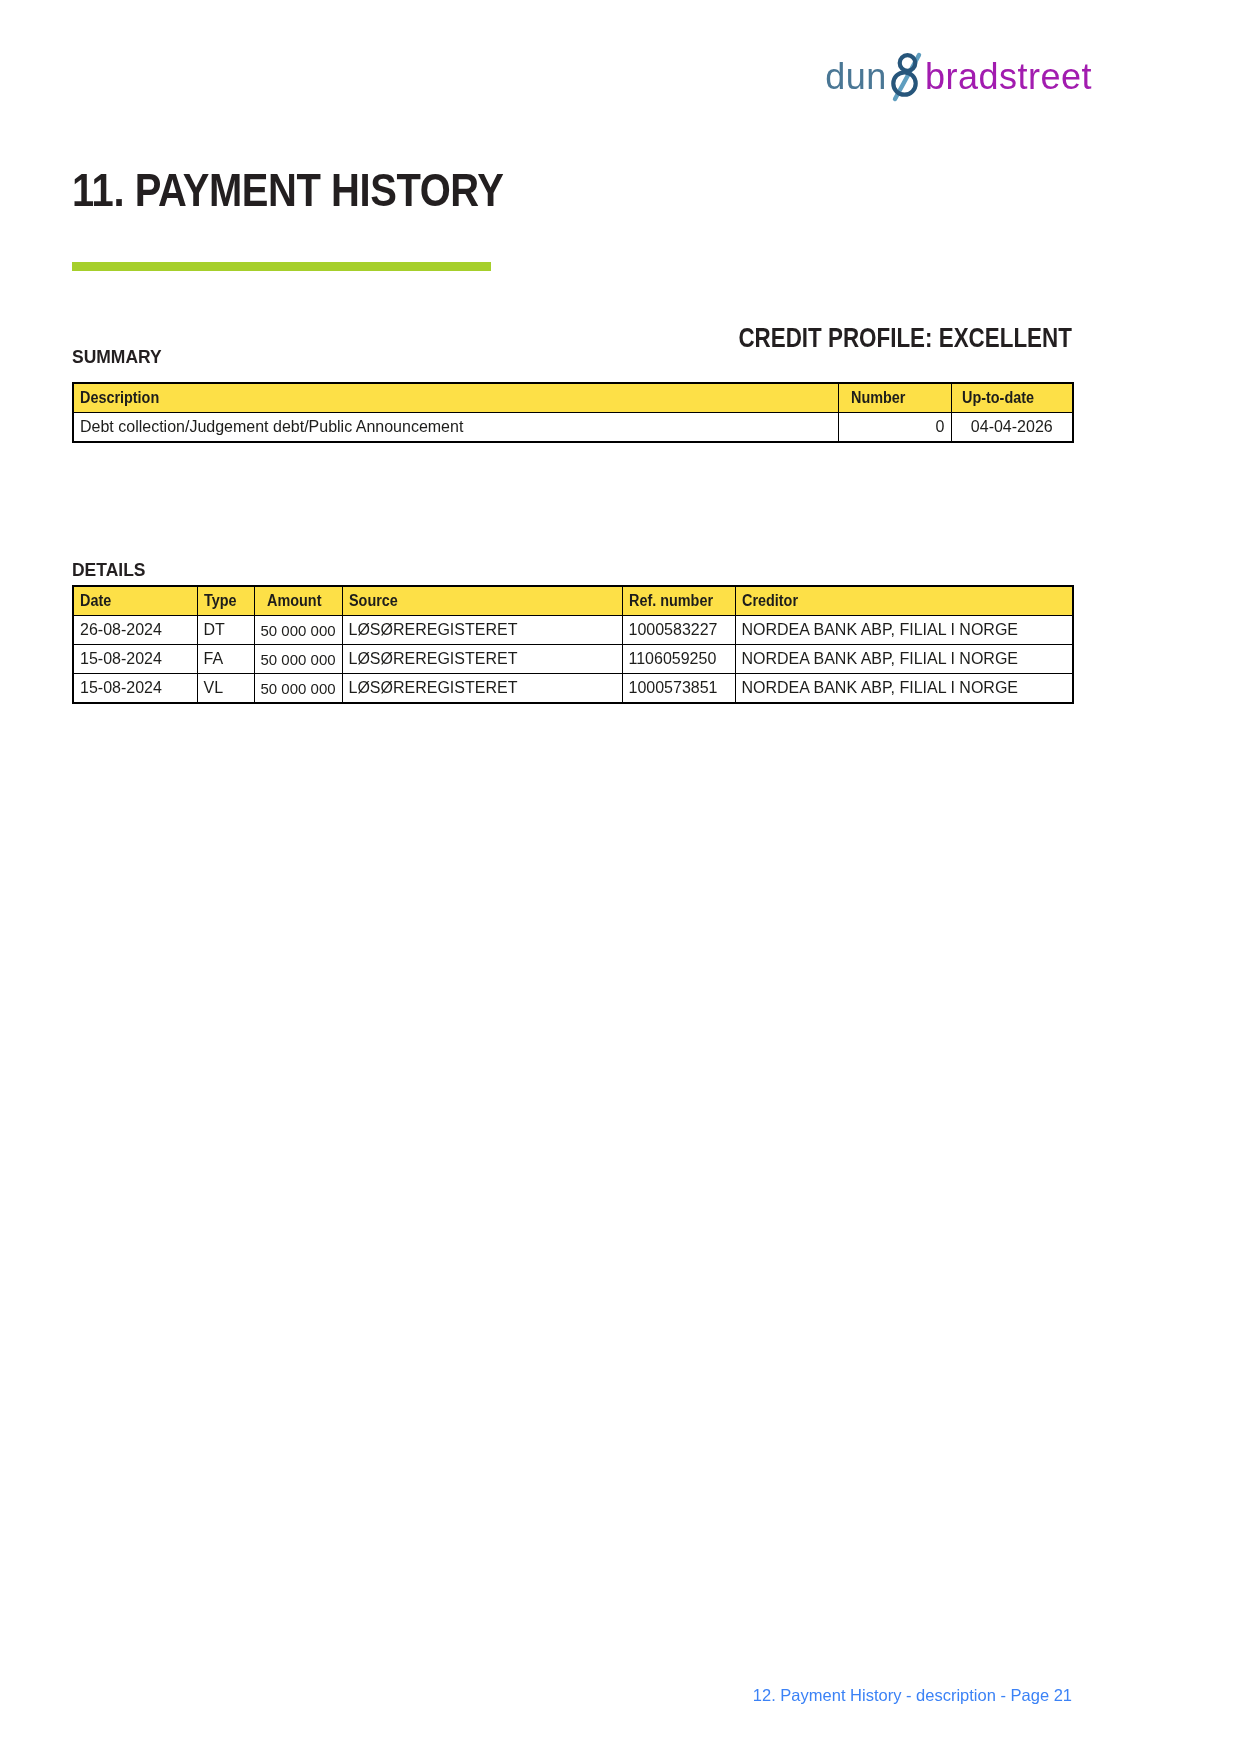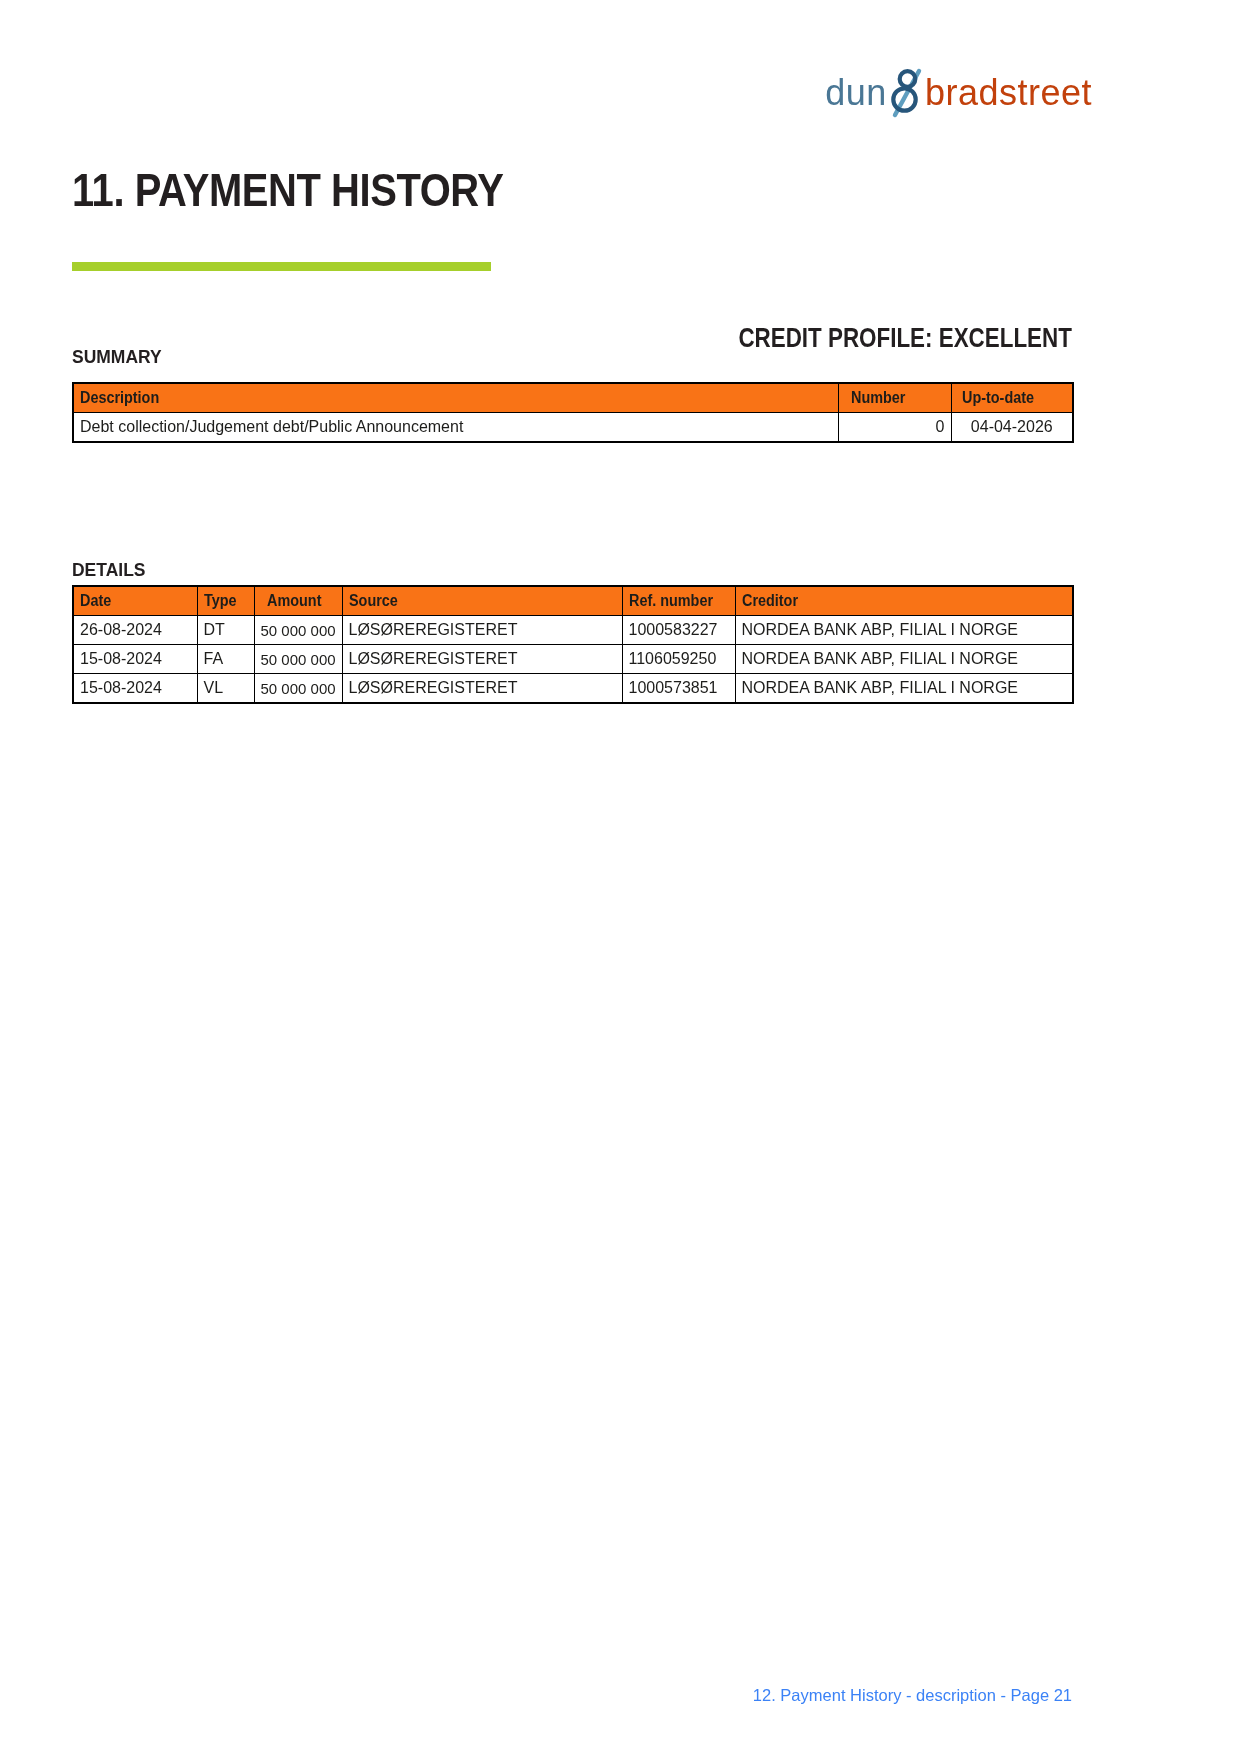--- a/index.html
+++ b/index.html
@@ -8,26 +8,26 @@
     background:#ffffff;
     font-family:"Liberation Sans", sans-serif;
     color:#1d1d1b;
     position:relative;
     overflow:hidden;
   }
   .page{position:absolute;inset:0;}
 
   
   .logo{
-    position:absolute;top:68px;right:149px;
+    position:absolute;top:52px;right:149px;
     display:flex;align-items:center;gap:1px;
     font-size:36px;letter-spacing:0.5px;font-weight:400;
   }
   .logo-dun{color:#4a7795;}
-  .logo-brad{color:#c2410c;}
+  .logo-brad{color:#a21caf;}
   .logo-amp{width:34px;height:50px;margin:0 1px;display:block;}
 
   
   .title{
     position:absolute;left:72px;top:162px;margin:0;
     font-size:47px;font-weight:bold;color:#231f20;
     letter-spacing:-0.5px;white-space:nowrap;
     transform:scaleX(0.85);transform-origin:left center;
   }
   .accent-bar{
@@ -55,21 +55,21 @@
     font-size:16px;color:#1d1d1b;
   }
   .summary-table{top:382px;}
   .details-table{top:585px;padding-left:13px;}
   .tbl th,.tbl td{
     border:1px solid #000;
     height:28px;padding:0 6px;
     vertical-align:middle;
     overflow:hidden;white-space:nowrap;
   }
-  .tbl th{background:#f97316;font-weight:bold;text-align:left;}
+  .tbl th{background:#fde047;font-weight:bold;text-align:left;}
   .al{text-align:left;}
   .ar{text-align:right;}
   .ac{text-align:center;}
   .cx{display:inline-block;transform:scaleX(0.9);transform-origin:left center;white-space:nowrap;}
   .cxr{transform-origin:right center;}
   .cxc{transform-origin:center center;}
   .amt{font-size:15px;}
 
   
   .footer{

